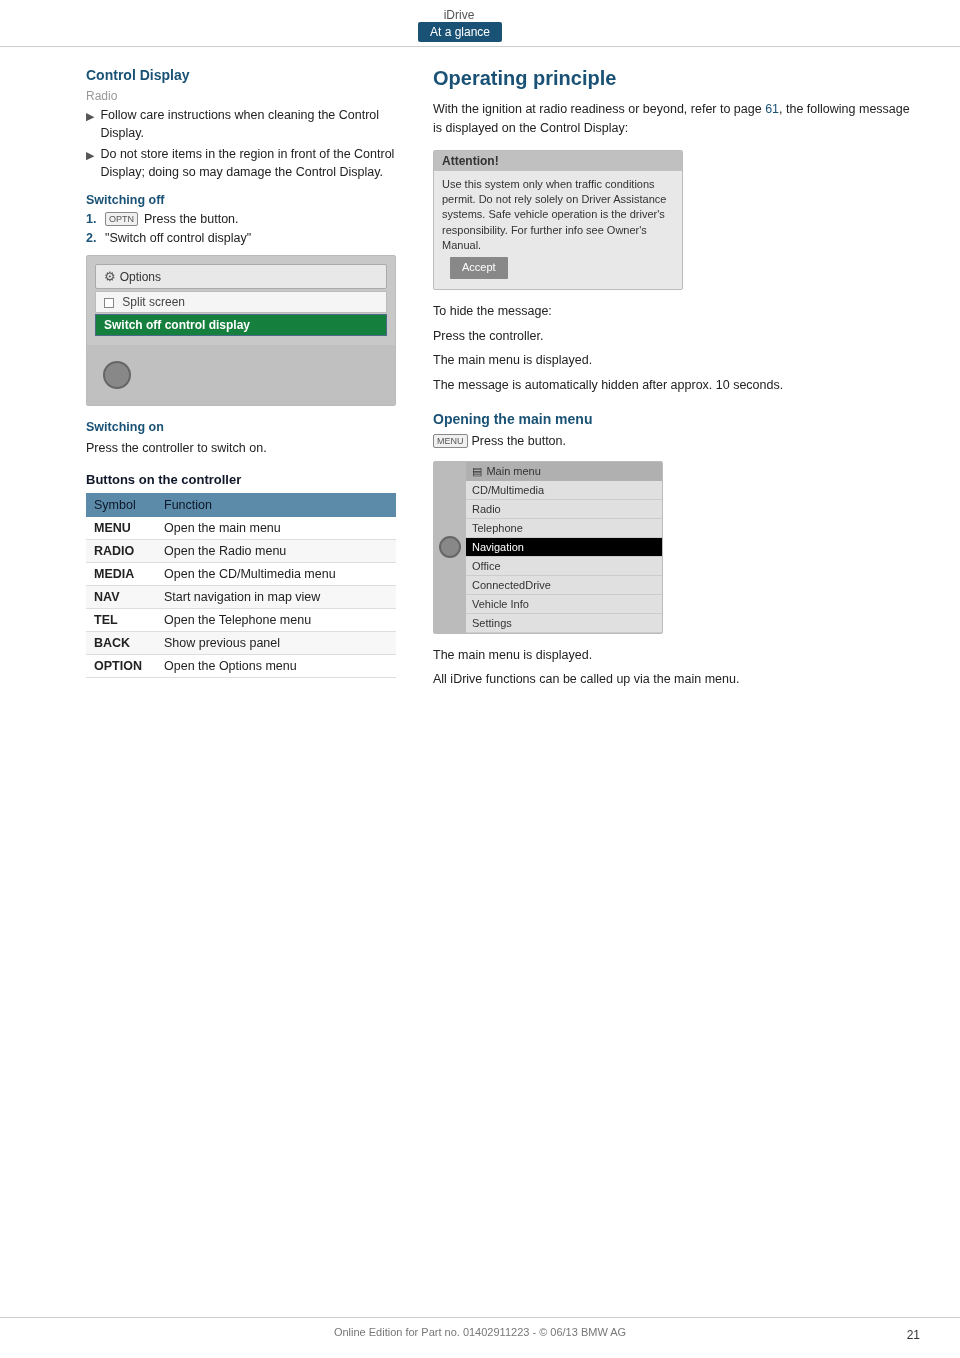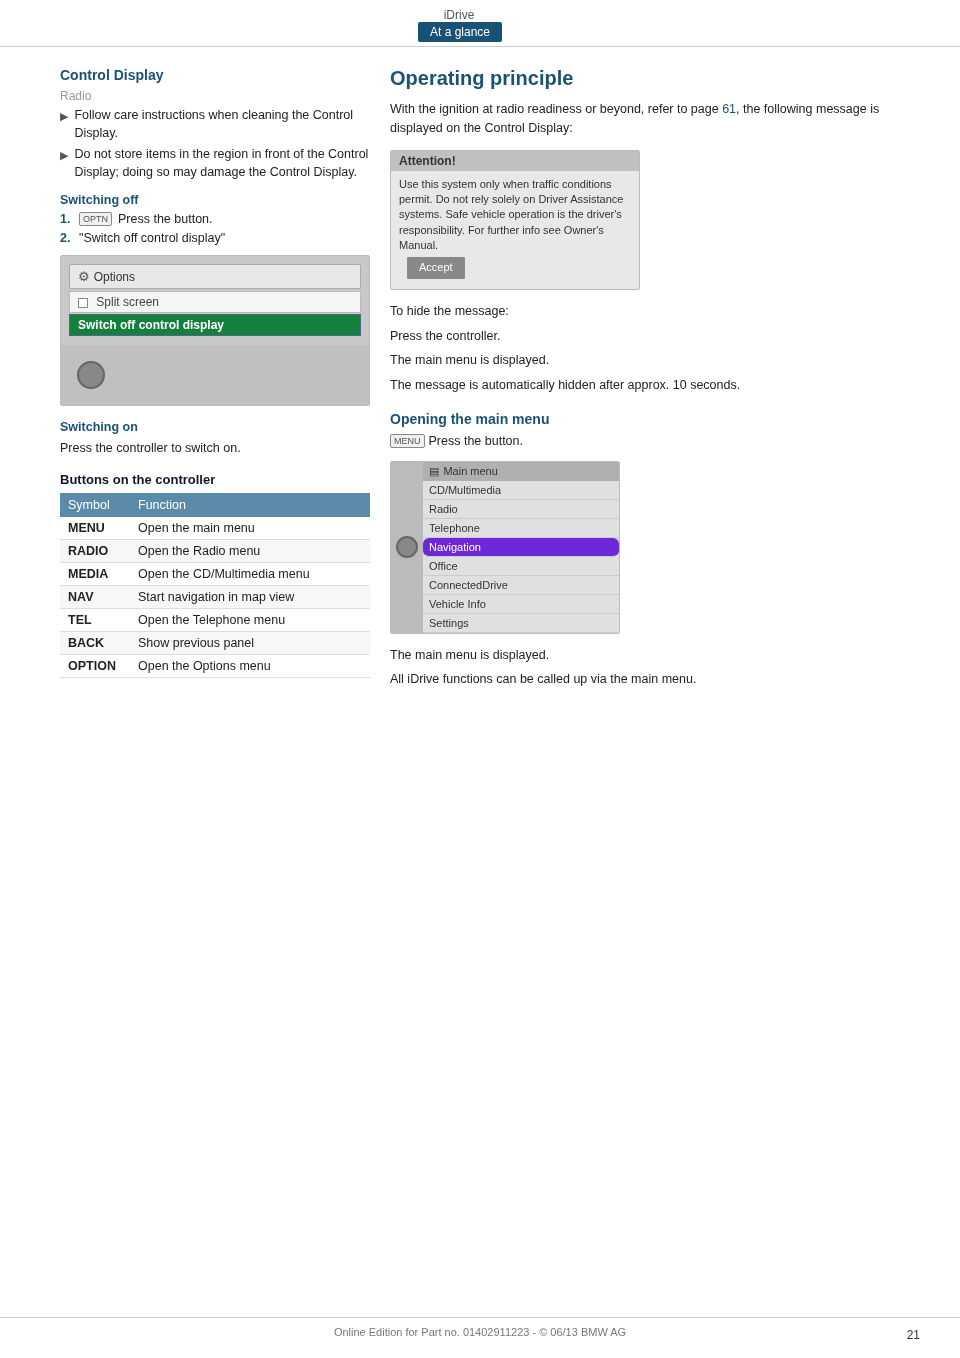--- a/index.html
+++ b/index.html
@@ -32,21 +32,22 @@
       color: #fff;
       font-size: 12px;
       padding: 3px 12px;
       border-radius: 2px;
     }
 
     
     .content-wrapper {
       display: flex;
       padding: 20px 40px 20px 60px;
-      gap: 20px;
+      gap: 37px;
+      margin-left: 26px;
     }
 
     
     .left-col {
       width: 310px;
       flex-shrink: 0;
     }
 
     
     .right-col {
@@ -198,21 +199,21 @@
     }
 
     
     .controller-table {
       width: 100%;
       border-collapse: collapse;
       font-size: 12.5px;
     }
     .controller-table thead tr {
       background: #5b8ba8;
-      color: #ffffff;
+      color: #0f172a;
     }
     .controller-table thead th {
       padding: 5px 8px;
       text-align: left;
       font-weight: normal;
     }
     .controller-table tbody tr {
       border-bottom: 1px solid #ddd;
     }
     .controller-table tbody tr:nth-child(even) {
@@ -331,23 +332,22 @@
       align-items: center;
       gap: 4px;
     }
     .main-menu-item {
       padding: 3px 6px;
       font-size: 11px;
       color: #333;
       border-bottom: 1px solid #ccc;
     }
     .main-menu-item.highlighted {
-      background: #6d28d9;
+      background: #000000;
       color: #fff;
-      border-radius: 6px;
     }
 
     
     .footer {
       position: absolute;
       bottom: 20px;
       left: 0;
       right: 0;
       text-align: center;
       font-size: 11px;

